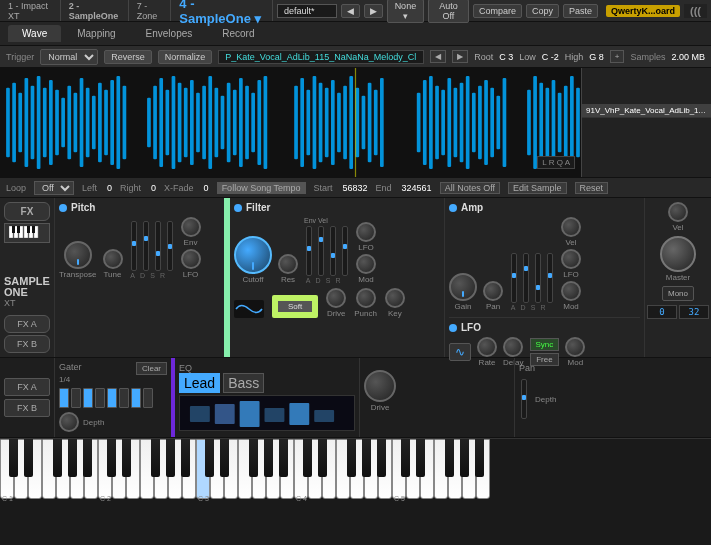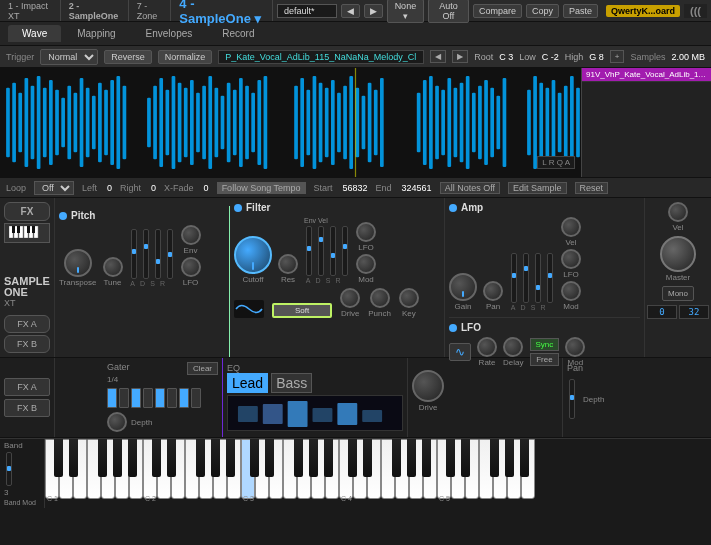--- a/index.html
+++ b/index.html
@@ -175,21 +175,21 @@
     }
     .sample-item {
       padding: 2px 4px;
       border-bottom: 1px solid #333;
       cursor: pointer;
       font-size: 8px;
       overflow: hidden;
       text-overflow: ellipsis;
       white-space: nowrap;
     }
-    .sample-item.selected { background: #a21caf; color: #fff; }
+    .sample-item.selected { background: #404040; color: #fff; margin-top: 36px; }
 
     
     .loop-row {
       display: flex;
       align-items: center;
       background: #282828;
       height: 20px;
       padding: 0 6px;
       gap: 8px;
       border-bottom: 1px solid #111;
@@ -381,24 +381,24 @@
     }
 
     .knob-col {
       display: flex;
       flex-direction: column;
       align-items: center;
     }
 
     .soft-btn {
       background: #555;
-      border: 2px solid #bef264;
+      border: 6px solid #bef264;
       color: #ddd;
       font-size: 8px;
-      padding: 1px 21px;
+      padding: 1px 10px;
       cursor: pointer;
       border-radius: 2px;
     }
 
     .vert-fader {
       width: 6px;
       height: 50px;
       background: #1a1a1a;
       border: 1px solid #444;
       border-radius: 2px;
@@ -708,21 +708,21 @@
     <div style="margin-top:auto;">
       <div style="font-size:11px;font-weight:bold;color:#ccc;line-height:1;">SAMPLE ONE</div>
       <div style="font-size:9px;color:#888;">XT</div>
     </div>
     <div style="display:flex;flex-direction:column;gap:2px;margin-top:4px;">
       <button class="fx-btn">FX A</button>
       <button class="fx-btn">FX B</button>
     </div>
   </div>
 
-  <div style="width:175px;border-right:1px solid #86efac;padding:4px;margin-top:8px;">
+  <div style="width:175px;border-right:6px solid #86efac;padding:4px;">
     <div class="section-header">
       <span class="section-dot" style="background:#4af;"></span>
       <span class="section-title">Pitch</span>
     </div>
     <div style="display:flex;align-items:flex-end;gap:6px;">
       <div class="knob-col">
         <div class="knob">
           <div class="knob-indicator"></div>
         </div>
         <div class="knob-label">Transpose</div>
@@ -942,21 +942,21 @@
   </div>
 </div>
 
 <div class="effects-row">
 
   <div style="width:55px;border-right:1px solid #333;display:flex;flex-direction:column;justify-content:center;padding:4px;gap:3px;">
     <button class="fx-ab-btn">FX A</button>
     <button class="fx-ab-btn">FX B</button>
   </div>
 
-  <div style="width:120px;border-right:1px solid #6d28d9;padding:4px;margin-left:48px;">
+  <div style="width:120px;border-right:4px solid #6d28d9;padding:4px;">
     <div style="display:flex;justify-content:space-between;align-items:center;">
       <span class="panel-title">Gater</span>
       <button class="sync-btn">Clear</button>
     </div>
     <div style="font-size:8px;color:#888;margin-bottom:2px;">1/4</div>
     <div class="gater-steps">
       <div class="gater-step on"></div>
       <div class="gater-step"></div>
       <div class="gater-step on"></div>
       <div class="gater-step"></div>
@@ -1012,31 +1012,20 @@
         <div style="display:flex;gap:2px;align-items:center;">
           <span style="font-size:8px;color:#888;">Depth</span>
         </div>
       </div>
     </div>
   </div>
 </div>
 
 <div class="piano-row">
 
-  <div class="band-panel">
-    <div style="font-size:8px;color:#888;margin-bottom:2px;">Band</div>
-    <div class="vert-fader" style="height:40px;">
-        <div class="vert-fader-thumb"></div>
-      </div>
-    <div style="font-size:8px;color:#888;margin-top:2px;">3</div>
-    <div style="display:flex;gap:2px;margin-top:2px;">
-      <span style="font-size:7px;color:#888;">Band</span>
-      <span style="font-size:7px;color:#888;">Mod</span>
-    </div>
-  </div>
 
   <div class="keyboard-container">
     <div class="keys-row">
 
       <div style="display:flex;position:relative;height:65px;">
 
         <div style="display:flex;position:relative;">
           <div class="white-key"></div>
           <div class="white-key"></div>
           <div class="white-key"></div>

